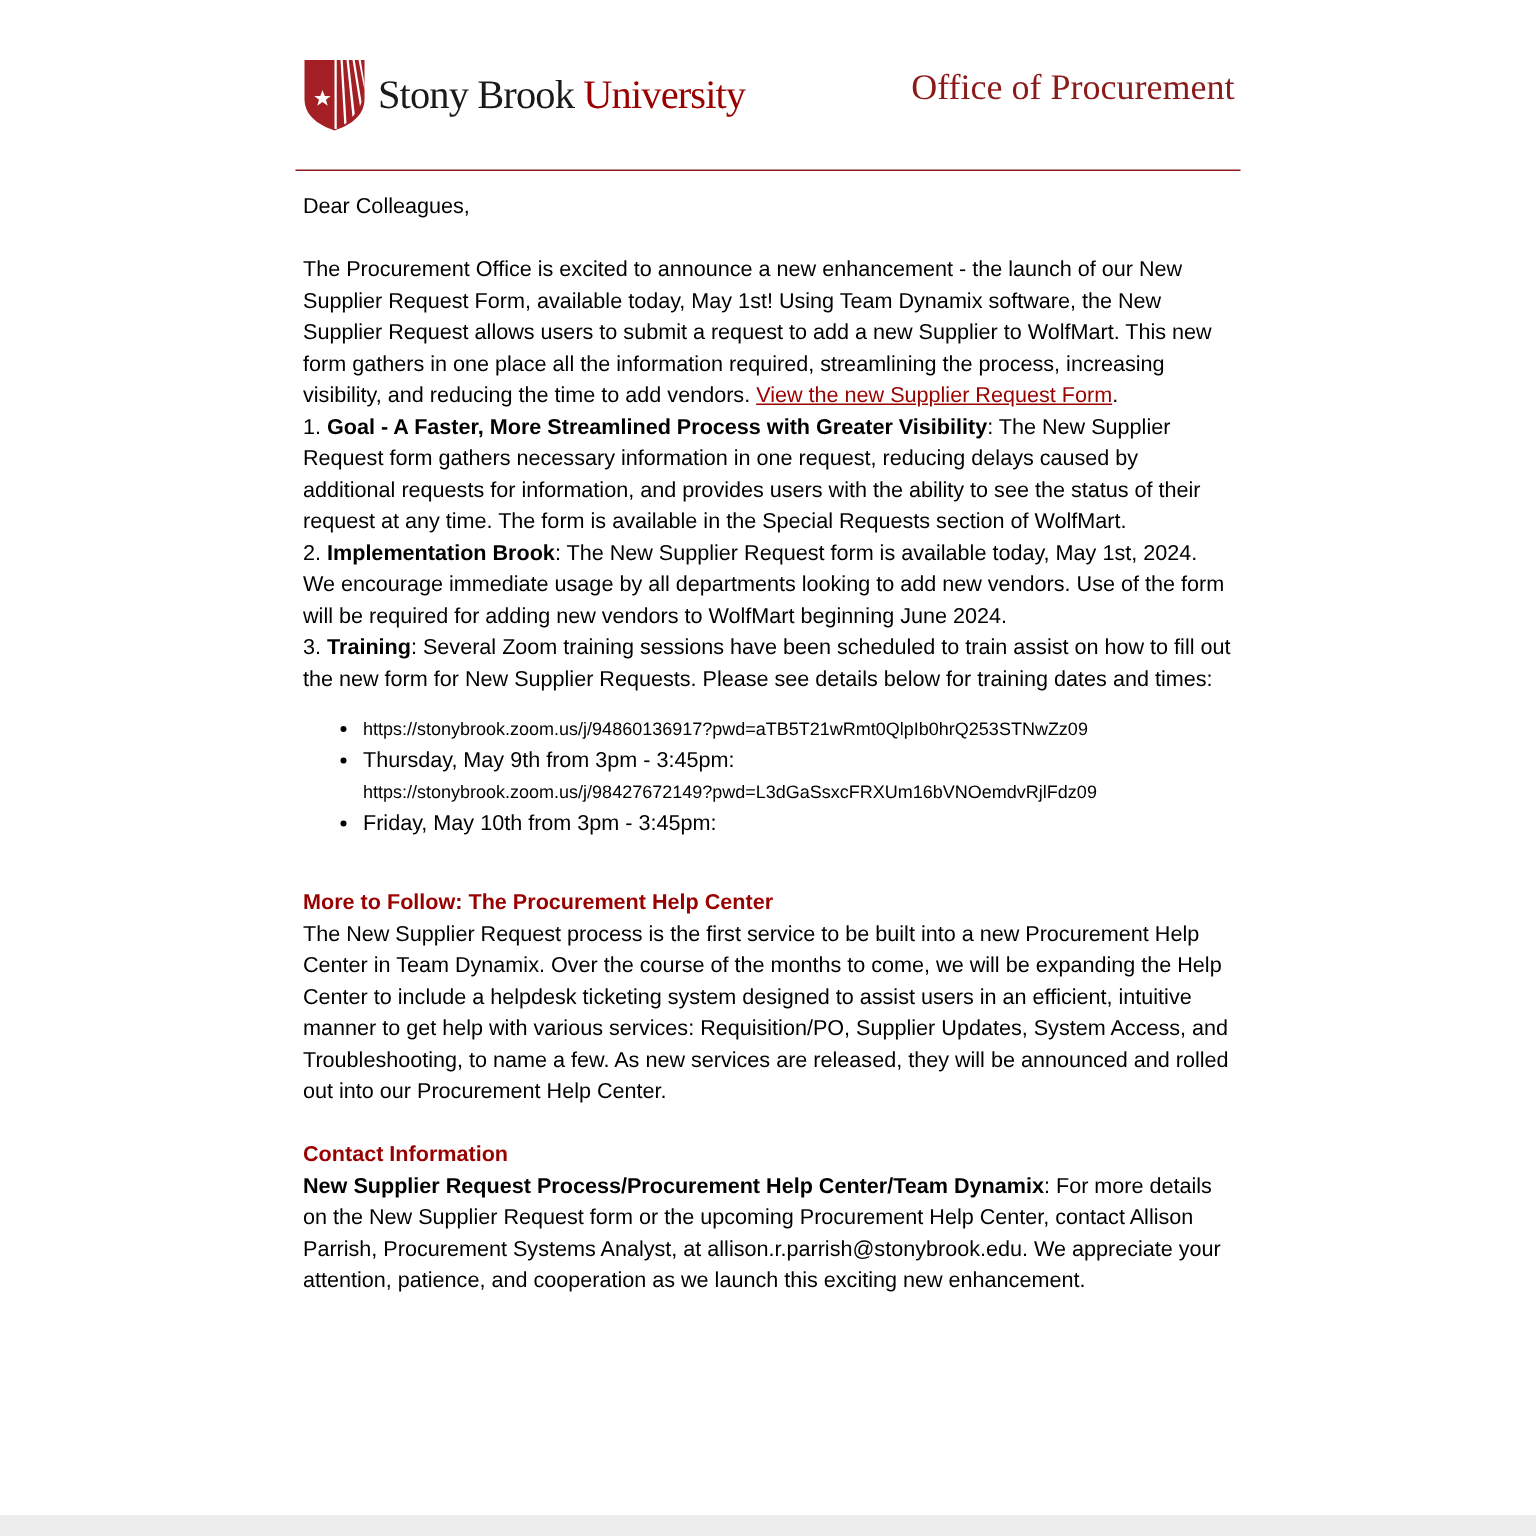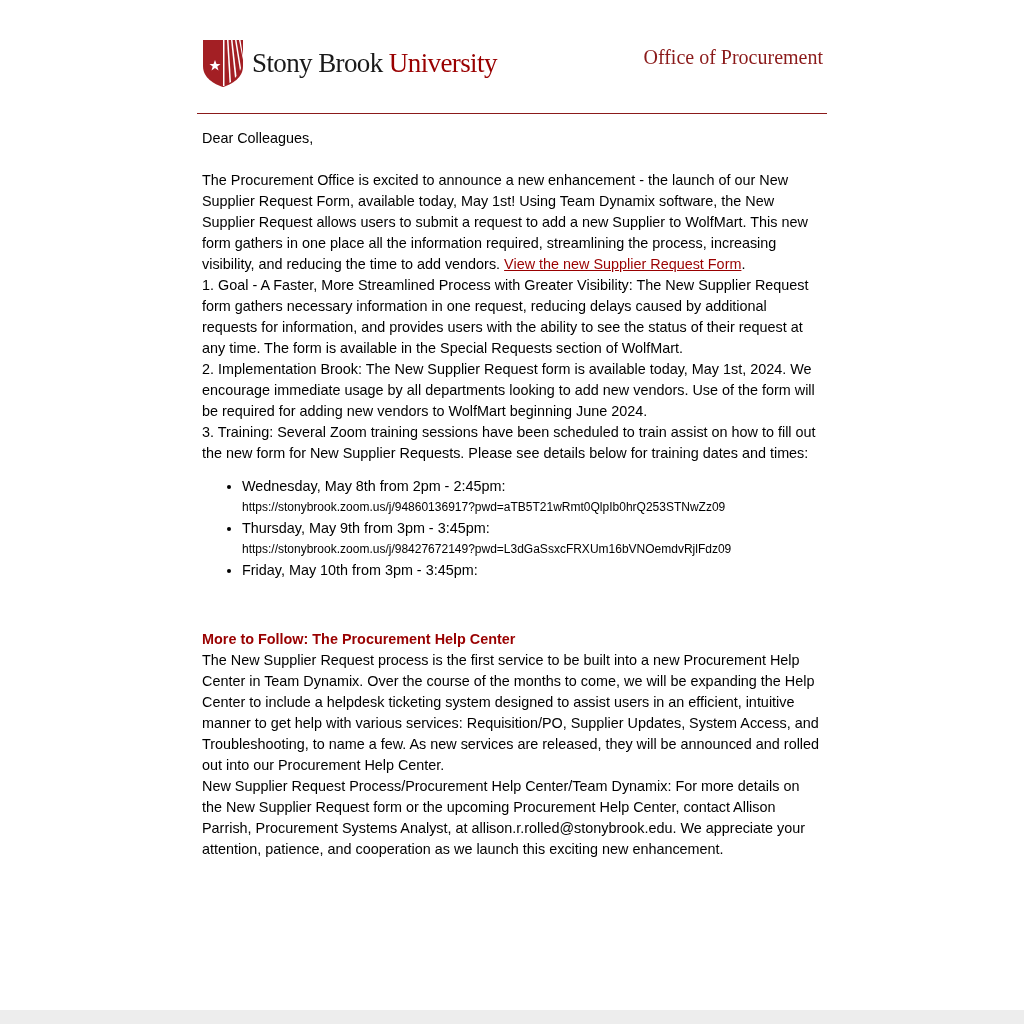--- a/index.html
+++ b/index.html
@@ -5,31 +5,31 @@
     * { box-sizing: border-box; margin: 0; padding: 0; }
     html, body { width: 1024px; height: 1024px; overflow: hidden; background: #ffffff; }
     body { font-family: "Liberation Sans", sans-serif; color: #000; position: relative; }
     .container { position: absolute; left: 197px; top: 0; width: 630px; }
     .header { position: relative; height: 114px; border-bottom: 1px solid #8b1a1a; }
     .logo { position: absolute; left: 5px; top: 38px; display: flex; align-items: center; height: 50px; }
     .shield { width: 42px; height: 50px; margin-right: 8px; }
     .logo-text { font-family: "Liberation Serif", "DejaVu Serif", serif; font-size: 27px; letter-spacing: -0.6px; line-height: 1; white-space: nowrap; }
     .logo-text .sb { color: #1a1a1a; }
     .logo-text .univ { color: #990000; }
-    .office { position: absolute; right: 4px; top: 46px; font-family: "Liberation Serif", "DejaVu Serif", serif; font-size: 20px; color: #8b1a1a; white-space: nowrap; }
+    .office { position: absolute; right: 4px; top: 46px; font-family: "Liberation Serif", "DejaVu Serif", serif; font-size: 24px; color: #8b1a1a; white-space: nowrap; }
     .content { padding: 0 5px; font-size: 14.4px; line-height: 21px; }
     .greeting { margin-top: 14px; }
     p.block { margin-top: 21px; }
     .section-head { color: #990000; font-weight: bold; margin-top: 21px; }
     a.link { color: #990000; text-decoration: underline; }
-    b { font-weight: normal; }
+    b { font-weight: bold; }
     ul.training { margin: 12px 0 0 40px; list-style: disc; }
     ul.training li { line-height: 21px; }
     .url { font-size: 12px; line-height: 21px; display: block; color: #000; }
-    .after-list { margin-top: 48px; }
+    .after-list { margin-top: 32px; }
     .footer { position: absolute; left: 0; top: 1010px; width: 1024px; height: 14px; background: #ededed; }
   </style>
 </head>
 <body>
 
 <div class="container">
   <div class="header">
     <div class="logo">
       <svg class="shield" viewBox="0 0 42 50">
         <path d="M1 2 H41 V28 C41 40 30 46 21 49 C12 46 1 40 1 28 Z" fill="#a31f24"></path>
@@ -48,25 +48,26 @@
   <div class="content">
     <p class="greeting">Dear Colleagues,</p>
 
     <p class="block"><span>The Procurement Office is excited to announce a new enhancement - the launch of our New Supplier Request Form, available today, May 1st! Using Team Dynamix software, the New Supplier Request allows users to submit a request to add a new Supplier to WolfMart. This new form gathers in one place all the information required, streamlining the process, increasing visibility, and reducing the time to add vendors. </span><a class="link" href="#">View the new Supplier Request Form</a><span>.</span></p>
 
     <div><span>1. </span><b>Goal - A Faster, More Streamlined Process with Greater Visibility</b><span>: The New Supplier Request form gathers necessary information in one request, reducing delays caused by additional requests for information, and provides users with the ability to see the status of their request at any time. The form is available in the Special Requests section of WolfMart.</span></div>
     <div><span>2. </span><b>Implementation Brook</b><span>: The New Supplier Request form is available today, May 1st, 2024. We encourage immediate usage by all departments looking to add new vendors. Use of the form will be required for adding new vendors to WolfMart beginning June 2024.</span></div>
     <div><span>3. </span><b>Training</b><span>: Several Zoom training sessions have been scheduled to train assist on how to fill out the new form for New Supplier Requests. Please see details below for training dates and times:</span></div>
 
     <ul class="training">
-      <li><span>Wednesday, May 8th from 2pm - 2:45pm:</span><span class="url">https://stonybrook.zoom.us/j/94860136917?pwd=aTB5T21wRmt0QlpIb0hrQ253STNwZz09</span></li>
+      <li><span class="url">https://stonybrook.zoom.us/j/94860136917?pwd=aTB5T21wRmt0QlpIb0hrQ253STNwZz09</span></li>
       <li><span>Thursday, May 9th from 3pm - 3:45pm:</span><span class="url">https://stonybrook.zoom.us/j/98427672149?pwd=L3dGaSsxcFRXUm16bVNOemdvRjlFdz09</span></li>
       <li><span>Friday, May 10th from 3pm - 3:45pm:</span></li>
     </ul>
 
     <div class="section-head after-list">More to Follow: The Procurement Help Center</div>
     <p>The New Supplier Request process is the first service to be built into a new Procurement Help Center in Team Dynamix. Over the course of the months to come, we will be expanding the Help Center to include a helpdesk ticketing system designed to assist users in an efficient, intuitive manner to get help with various services: Requisition/PO, Supplier Updates, System Access, and Troubleshooting, to name a few. As new services are released, they will be announced and rolled out into our Procurement Help Center.</p>
 
-    <p><b>New Supplier Request Process/Procurement Help Center/Team Dynamix</b><span>: For more details on the New Supplier Request form or the upcoming Procurement Help Center, contact Allison Parrish, Procurement Systems Analyst, at allison.r.rolled@stonybrook.edu. We appreciate your attention, patience, and cooperation as we launch this exciting new enhancement.</span></p>
+    <div class="section-head">Contact Information</div>
+    <p><b>New Supplier Request Process/Procurement Help Center/Team Dynamix</b><span>: For more details on the New Supplier Request form or the upcoming Procurement Help Center, contact Allison Parrish, Procurement Systems Analyst, at allison.r.parrish@stonybrook.edu. We appreciate your attention, patience, and cooperation as we launch this exciting new enhancement.</span></p>
   </div>
 </div>
 
 <div class="footer"></div>
 
 </body></html>

